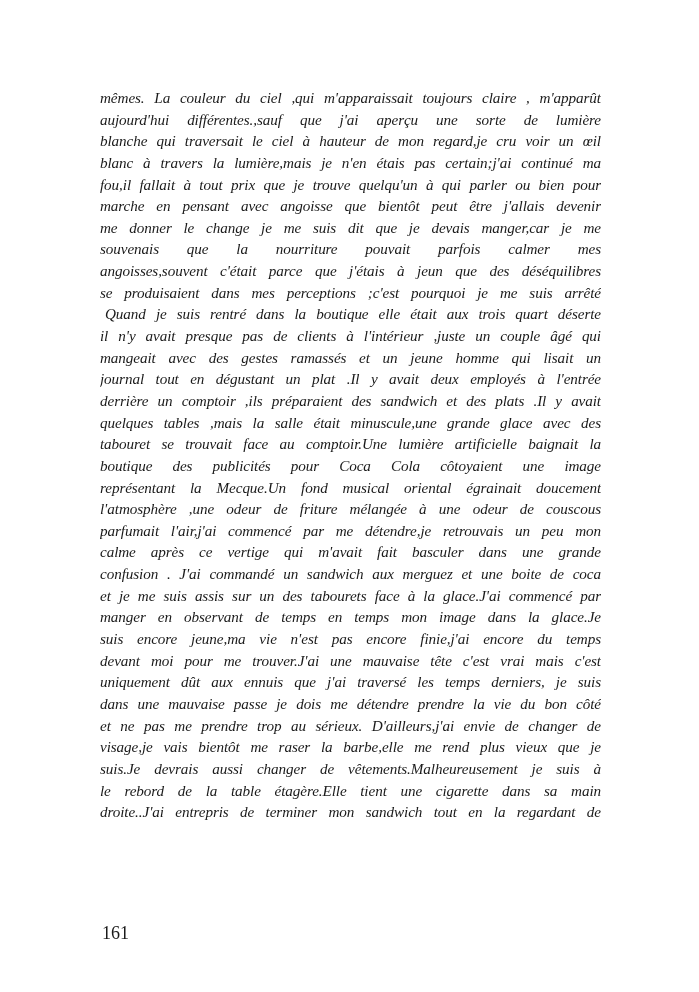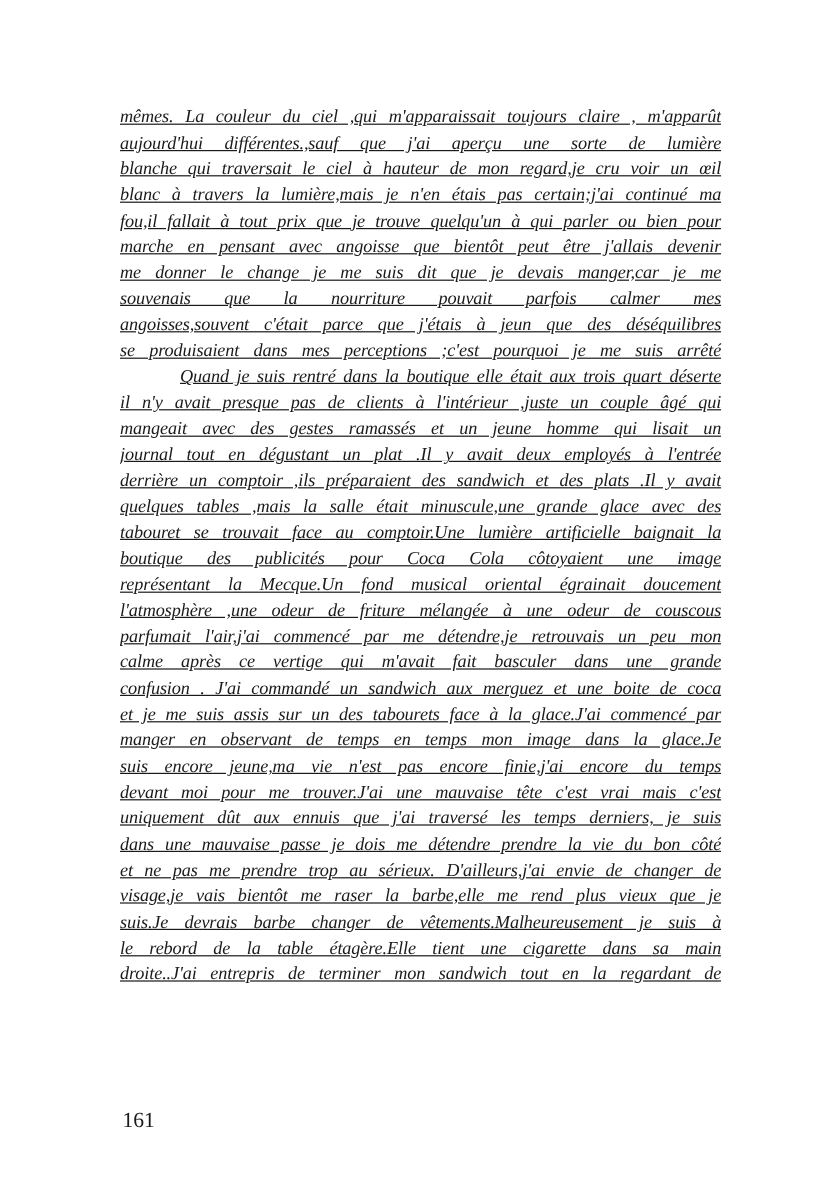--- a/index.html
+++ b/index.html
@@ -22,34 +22,32 @@
   .text-block {
     position: absolute;
     left: 100px;
     top: 87px;
     width: 501px;
     color: var(--ink, #1a1a1a);
     font-style: italic;
     font-size: 15.2px;
     line-height: 21.65px;
     letter-spacing: -0.1px;
-    text-decoration: underline;
   }
   .line {
     height: 21.65px;
     overflow: hidden;
     text-align: justify;
     text-align-last: justify;
   }
   .line.para-end {
     text-align-last: left;
   }
   .line.indent {
     text-indent: 5px;
-    margin-left: 45px;
   }
   .page-number {
     position: absolute;
     left: 102px;
     top: 923px;
     font-style: normal;
     font-size: 18px;
     color: var(--ink, #1a1a1a);
   }
 </style>
@@ -87,21 +85,21 @@
       <div class="line">calme après ce vertige qui m'avait fait basculer dans une grande</div>
       <div class="line">confusion . J'ai commandé un sandwich aux merguez et une boite de coca</div>
       <div class="line">et je me suis assis sur un des tabourets face à la glace.J'ai commencé par</div>
       <div class="line">manger en observant de temps en temps mon image dans la glace.Je</div>
       <div class="line">suis encore jeune,ma vie n'est pas encore finie,j'ai encore du temps</div>
       <div class="line">devant moi pour me trouver.J'ai une mauvaise tête c'est vrai mais c'est</div>
       <div class="line">uniquement dût aux ennuis que j'ai traversé les temps derniers, je suis</div>
       <div class="line">dans une mauvaise passe je dois me détendre prendre la vie du bon côté</div>
       <div class="line">et ne pas me prendre trop au sérieux. D'ailleurs,j'ai envie de changer de</div>
       <div class="line">visage,je vais bientôt me raser la barbe,elle me rend plus vieux que je</div>
-      <div class="line">suis.Je devrais barbe changer de vêtements.Malheureusement je suis à</div>
+      <div class="line">suis.Je devrais aussi changer de vêtements.Malheureusement je suis à</div>
       <div class="line">le rebord de la table étagère.Elle tient une cigarette dans sa main</div>
       <div class="line">droite..J'ai entrepris de terminer mon sandwich tout en la regardant de</div>
     </div>
 
   </div>
 
   <div class="page-number">161</div>
 </div>
 
 </body></html>

